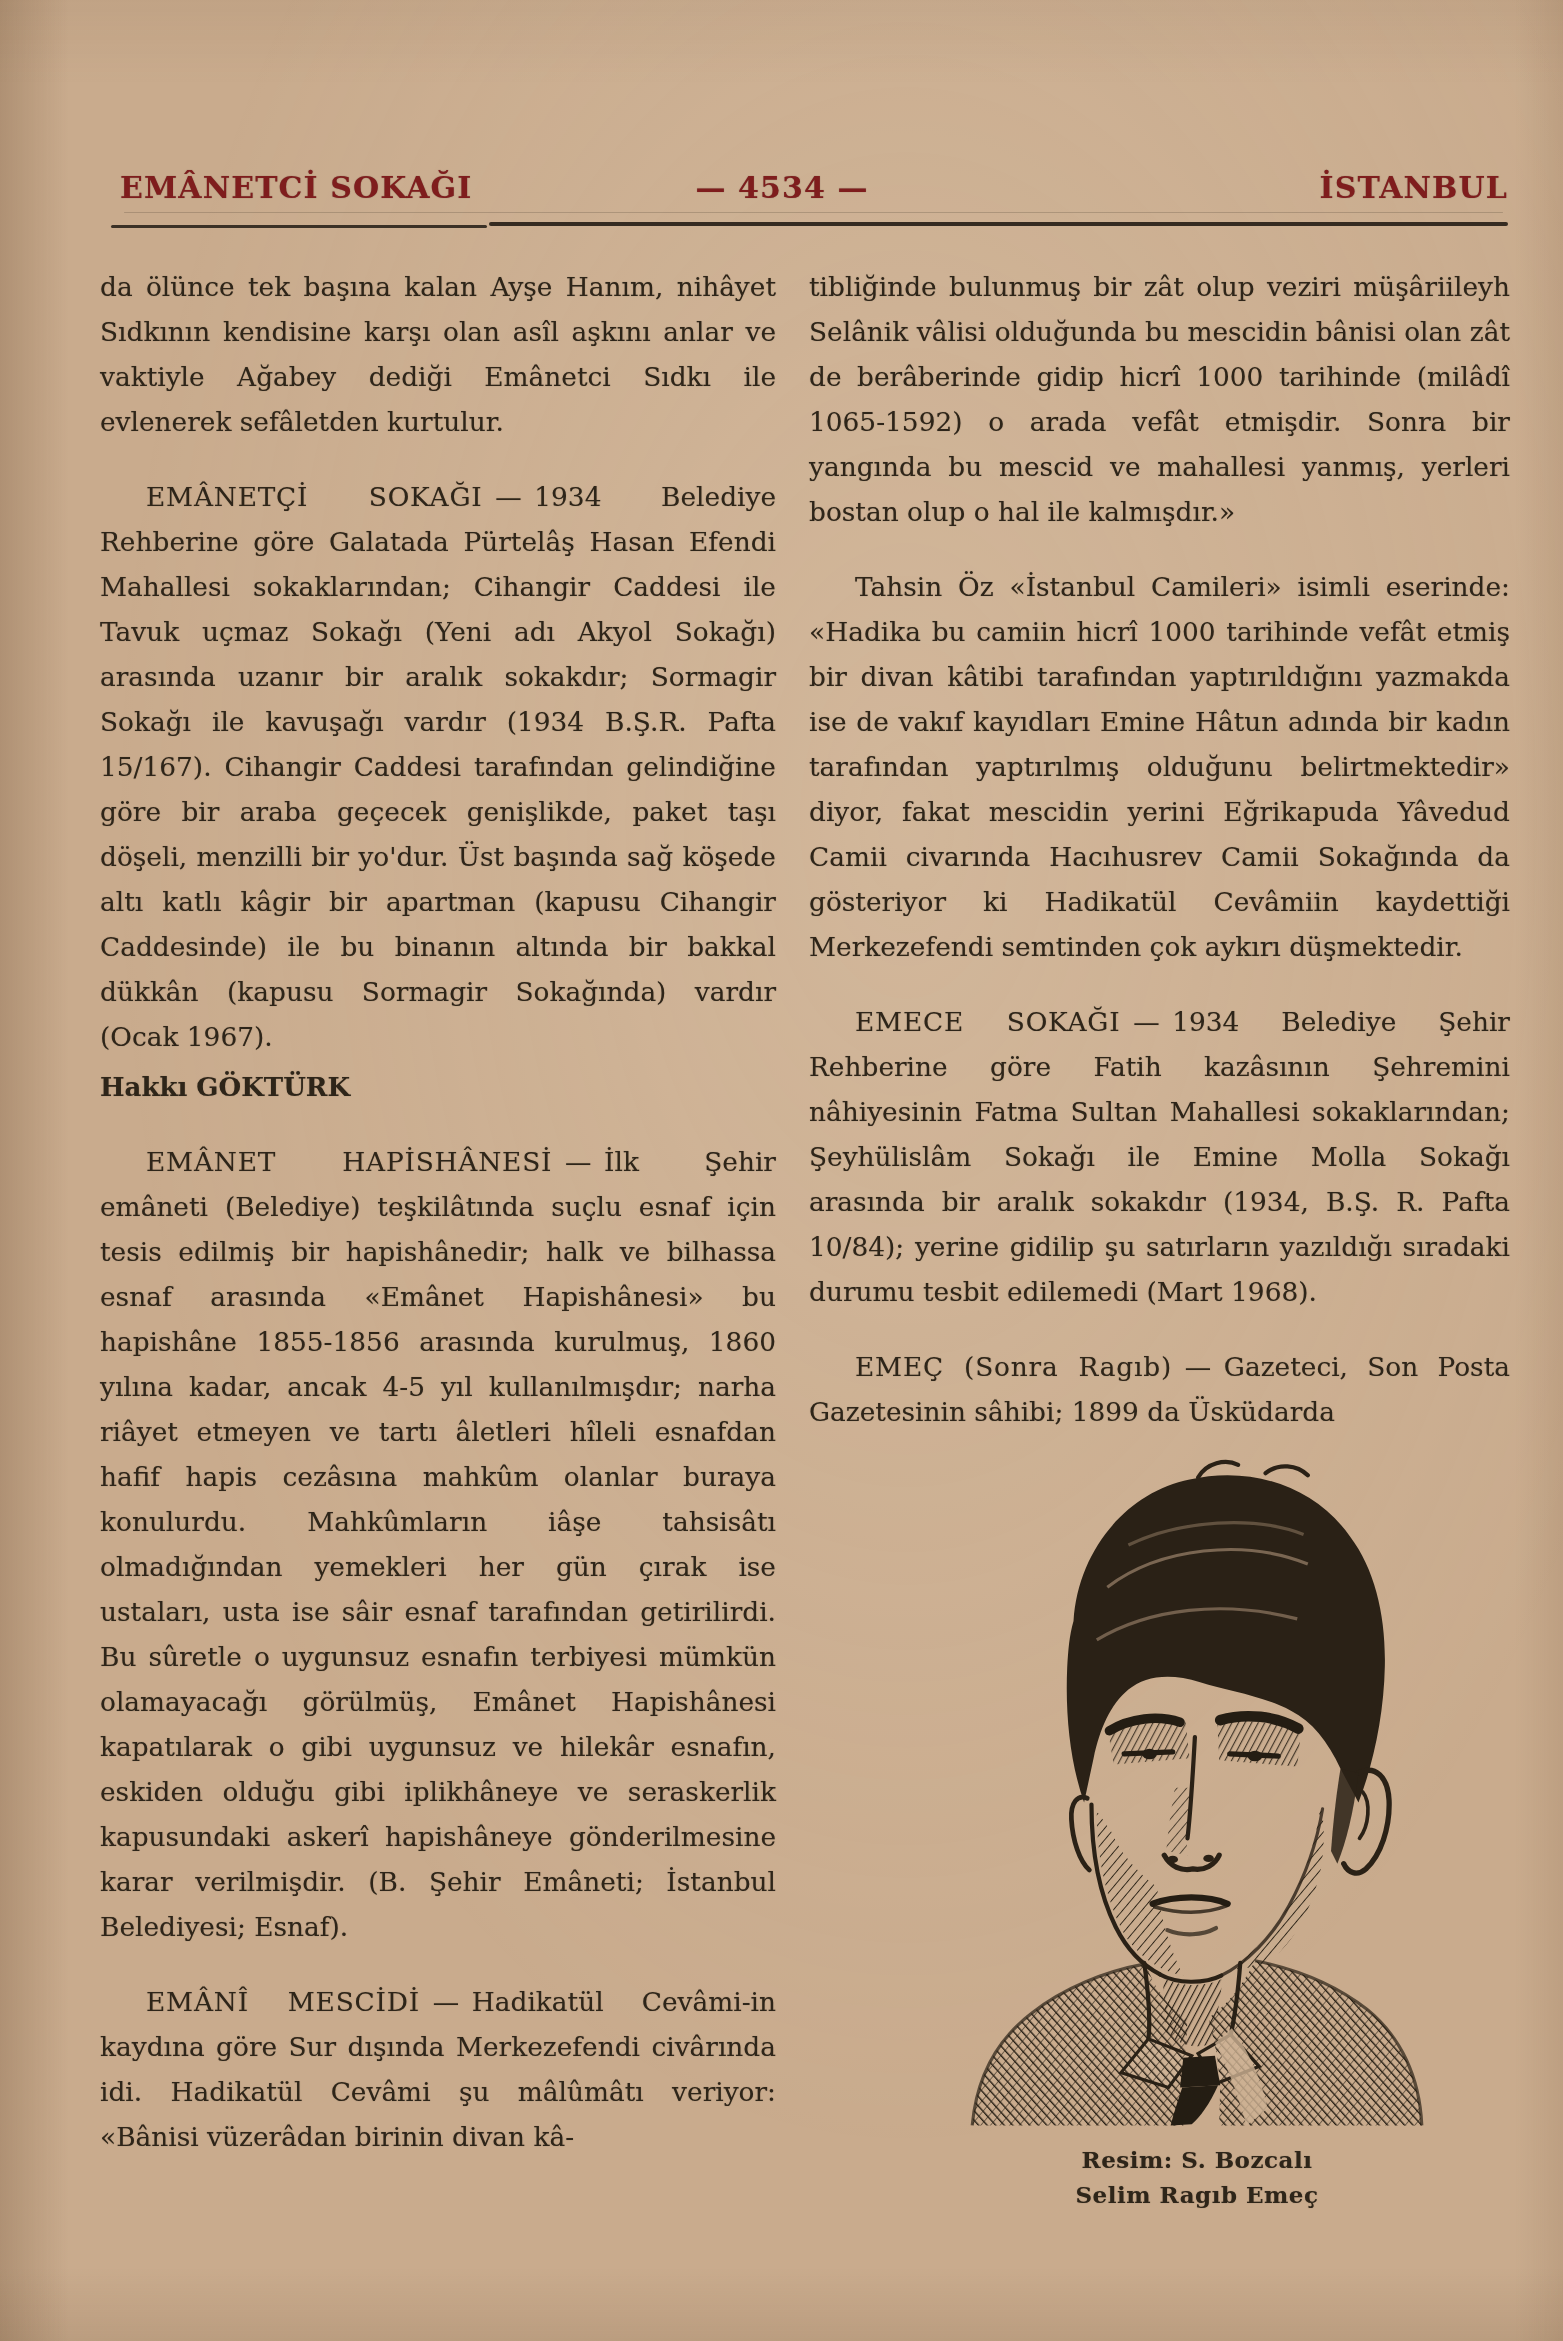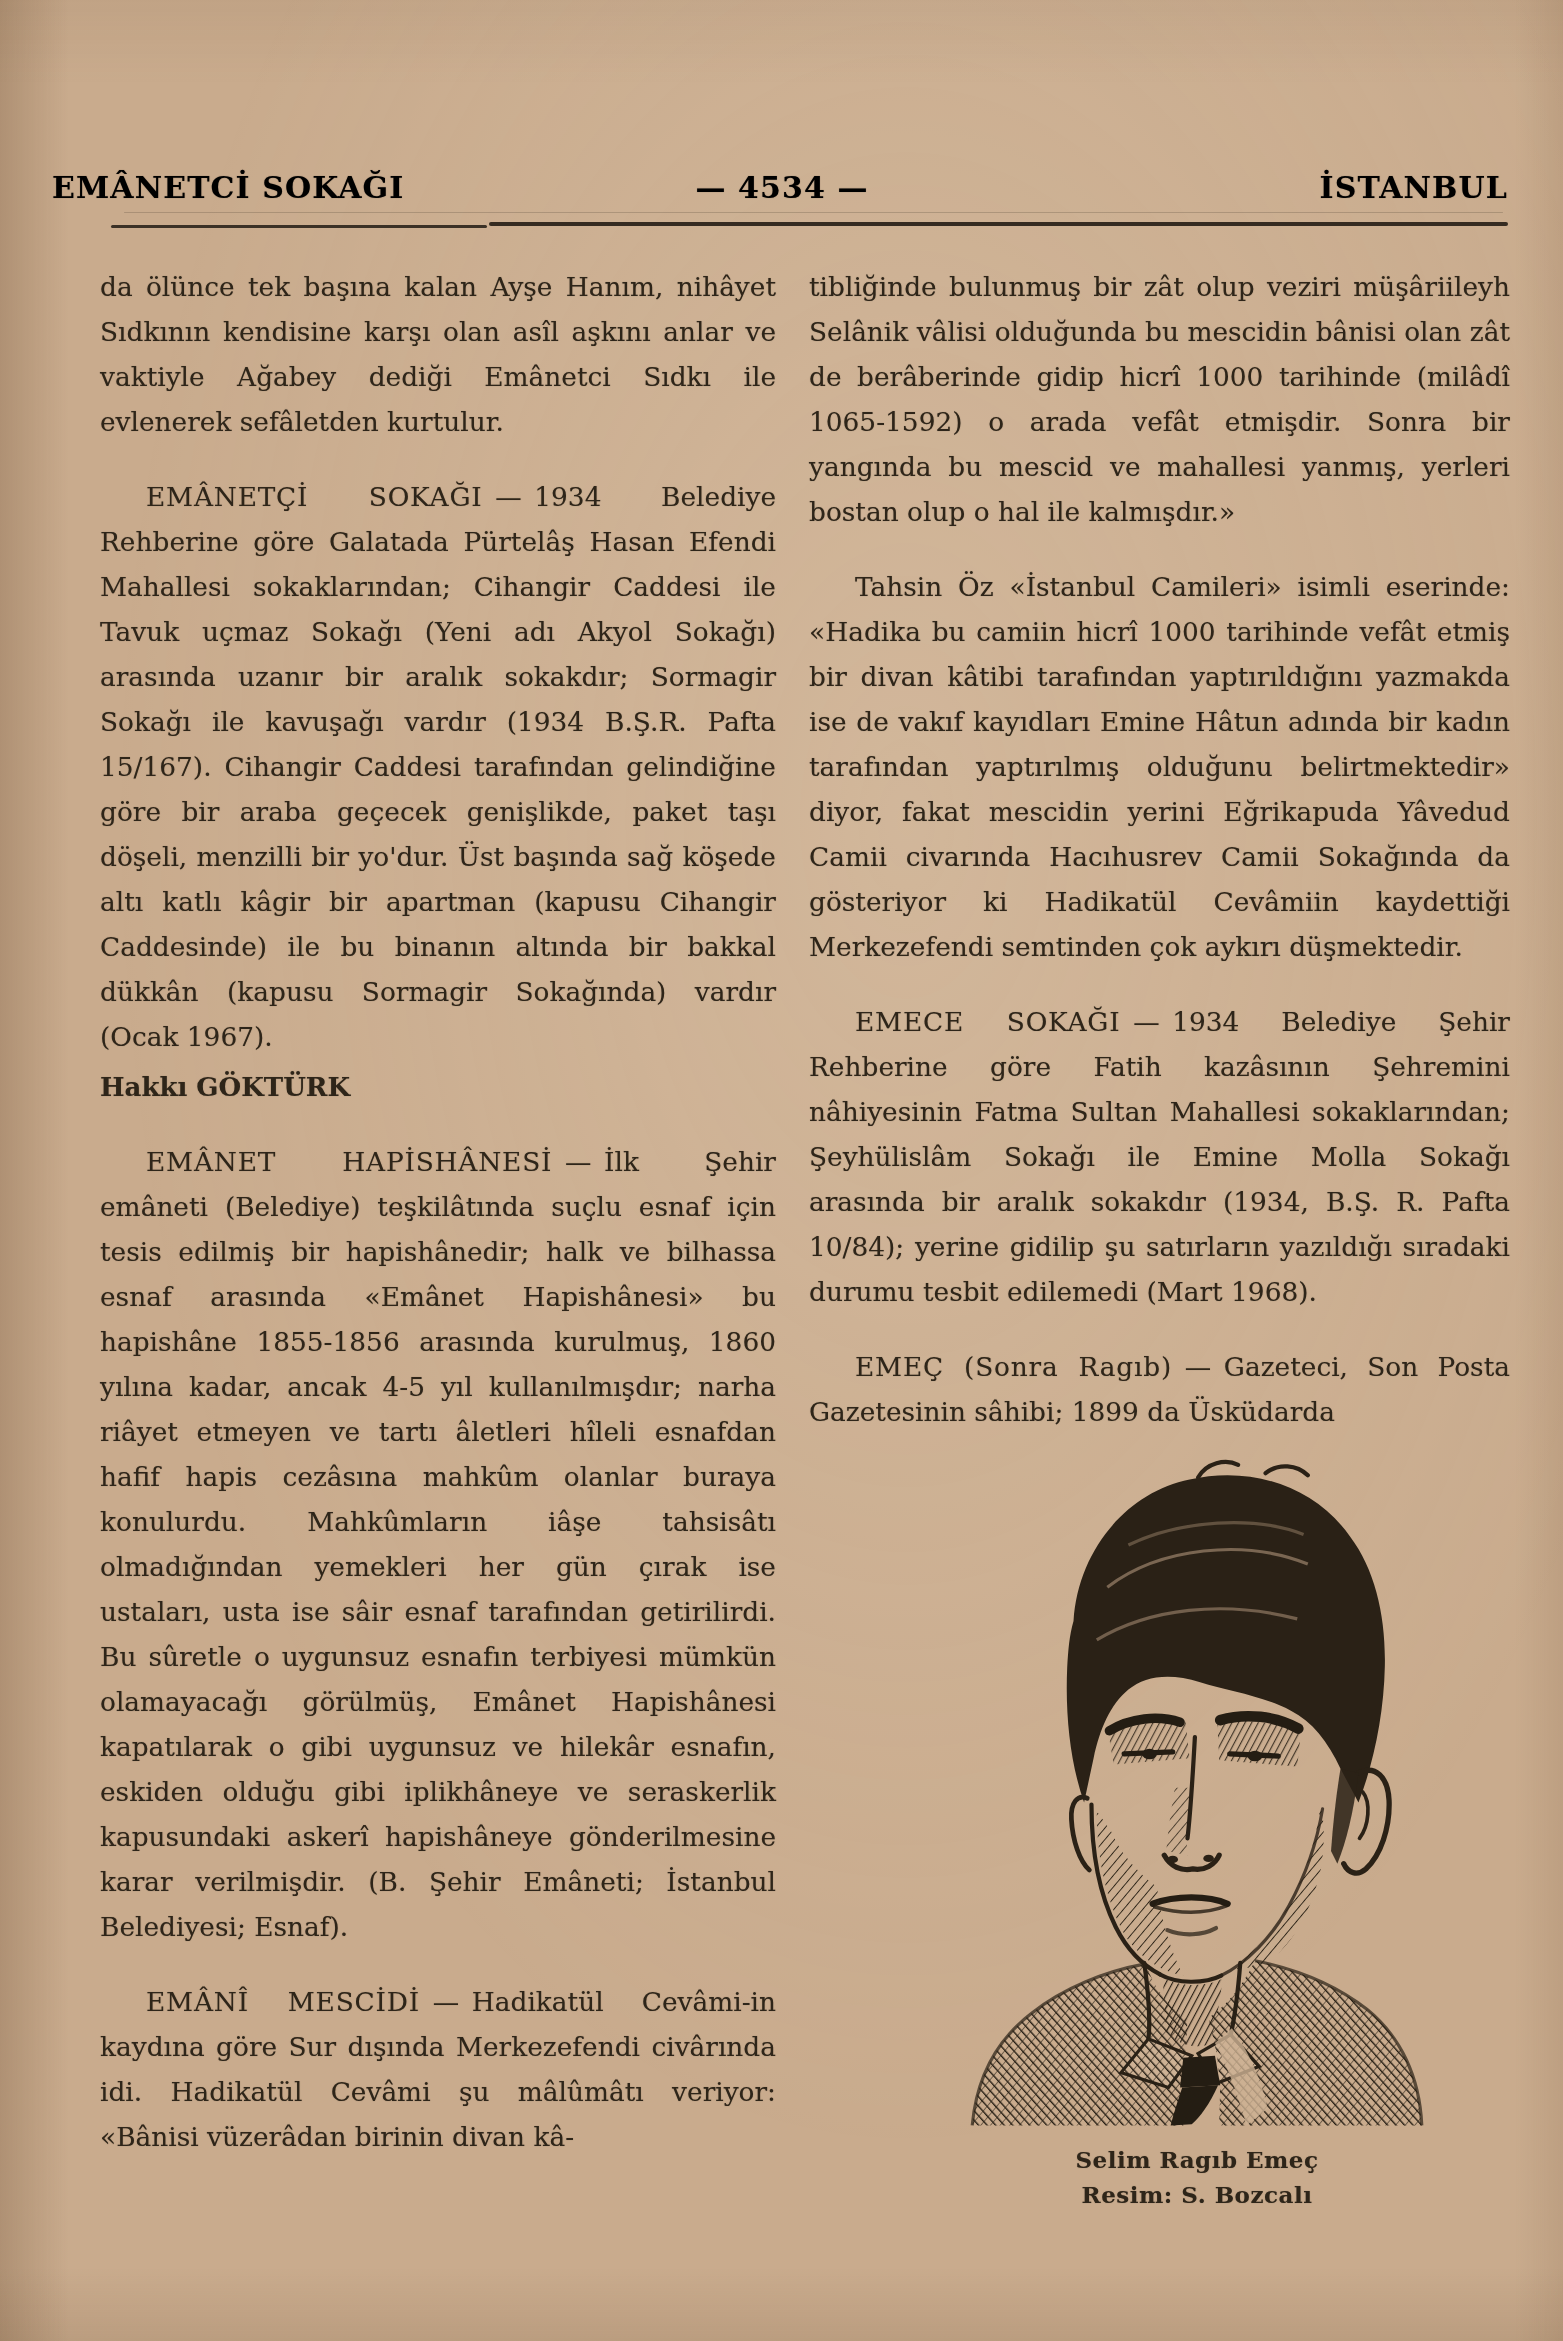--- a/index.html
+++ b/index.html
@@ -13,24 +13,24 @@
       linear-gradient(270deg, rgba(82,52,26,0.10), rgba(82,52,26,0) 48px),
       linear-gradient(0deg, rgba(82,52,26,0.12), rgba(82,52,26,0) 74px),
       linear-gradient(180deg, rgba(82,52,26,0.07), rgba(82,52,26,0) 84px),
       var(--paper,#c9ab8d);
   }
   .page{position:relative;width:100%;height:100%;}
 
   
   .hdr{
     position:relative;
-    padding:170px 56px 0 52px;
+    padding:170px 56px 0 120px;
     font-weight:bold;font-size:30px;letter-spacing:1.1px;
     display:flex;justify-content:space-between;align-items:baseline;
-    color:#000000;text-shadow:0 0 1.1px rgba(42,34,26,0.45);
+    color:#7f1d1d;text-shadow:0 0 1.1px rgba(42,34,26,0.45);
   }
   .hdr .h-center{position:absolute;left:50%;transform:translateX(-50%);}
 
   .rule{position:relative;margin:16px 56px 0 108px;height:6.3px;}
   .rule .faint{position:absolute;left:16px;right:5.3px;top:-9.5px;height:1.6px;background:rgba(59,49,38,0.22);border-radius:1.1px;}
   .rule .seg-a{position:absolute;left:2.6px;top:3.7px;width:376px;height:3.7px;background:#3b3126;border-radius:2.1px;}
   .rule .seg-b{position:absolute;left:381px;right:0;top:0.5px;height:4.2px;background:#352b21;border-radius:2.1px;}
 
   
   .columns{display:flex;gap:33px;padding:0 53px 0 100px;margin-top:37px;}
@@ -153,20 +153,20 @@
           <path d="M186 487 C148 494 108 510 78 534 C44 560 26 596 22 640" stroke="#2a2116" stroke-width="3" fill="none" opacity="0.7"></path>
           <path d="M448 640 C446 594 428 556 396 530 C368 508 330 492 290 484 C278 508 264 526 246 538 L254 574 L257 602 L256 640 Z" fill="url(#h3)"></path>
           <path d="M448 640 C446 594 428 556 396 530 C368 508 330 492 290 484 C278 508 264 526 246 538 L254 574 L257 602 L256 640 Z" fill="url(#h1)" opacity="0.6"></path>
           <path d="M290 484 C330 492 368 508 396 530 C428 556 446 594 448 640" stroke="#2a2116" stroke-width="3" fill="none" opacity="0.7"></path>
           <path d="M268 548 C284 570 296 596 302 624 L282 640 C272 606 262 580 252 562 Z" fill="#cdb194" opacity="0.8"></path>
 
           <path d="M222 576 L252 574 L257 602 L219 604 Z" fill="#241d13"></path>
           <path d="M221 604 L255 602 C247 620 238 632 230 639 L210 640 C213 628 217 616 221 604 Z" fill="#241d13"></path>
         </svg>
         <figcaption>
+          <div>Resim: S. Bozcalı</div>
           <div>Selim Ragıb Emeç</div>
-          <div>Resim: S. Bozcalı</div>
         </figcaption>
       </figure>
     </section>
   </main>
 </div>
 
 
 </body></html>

